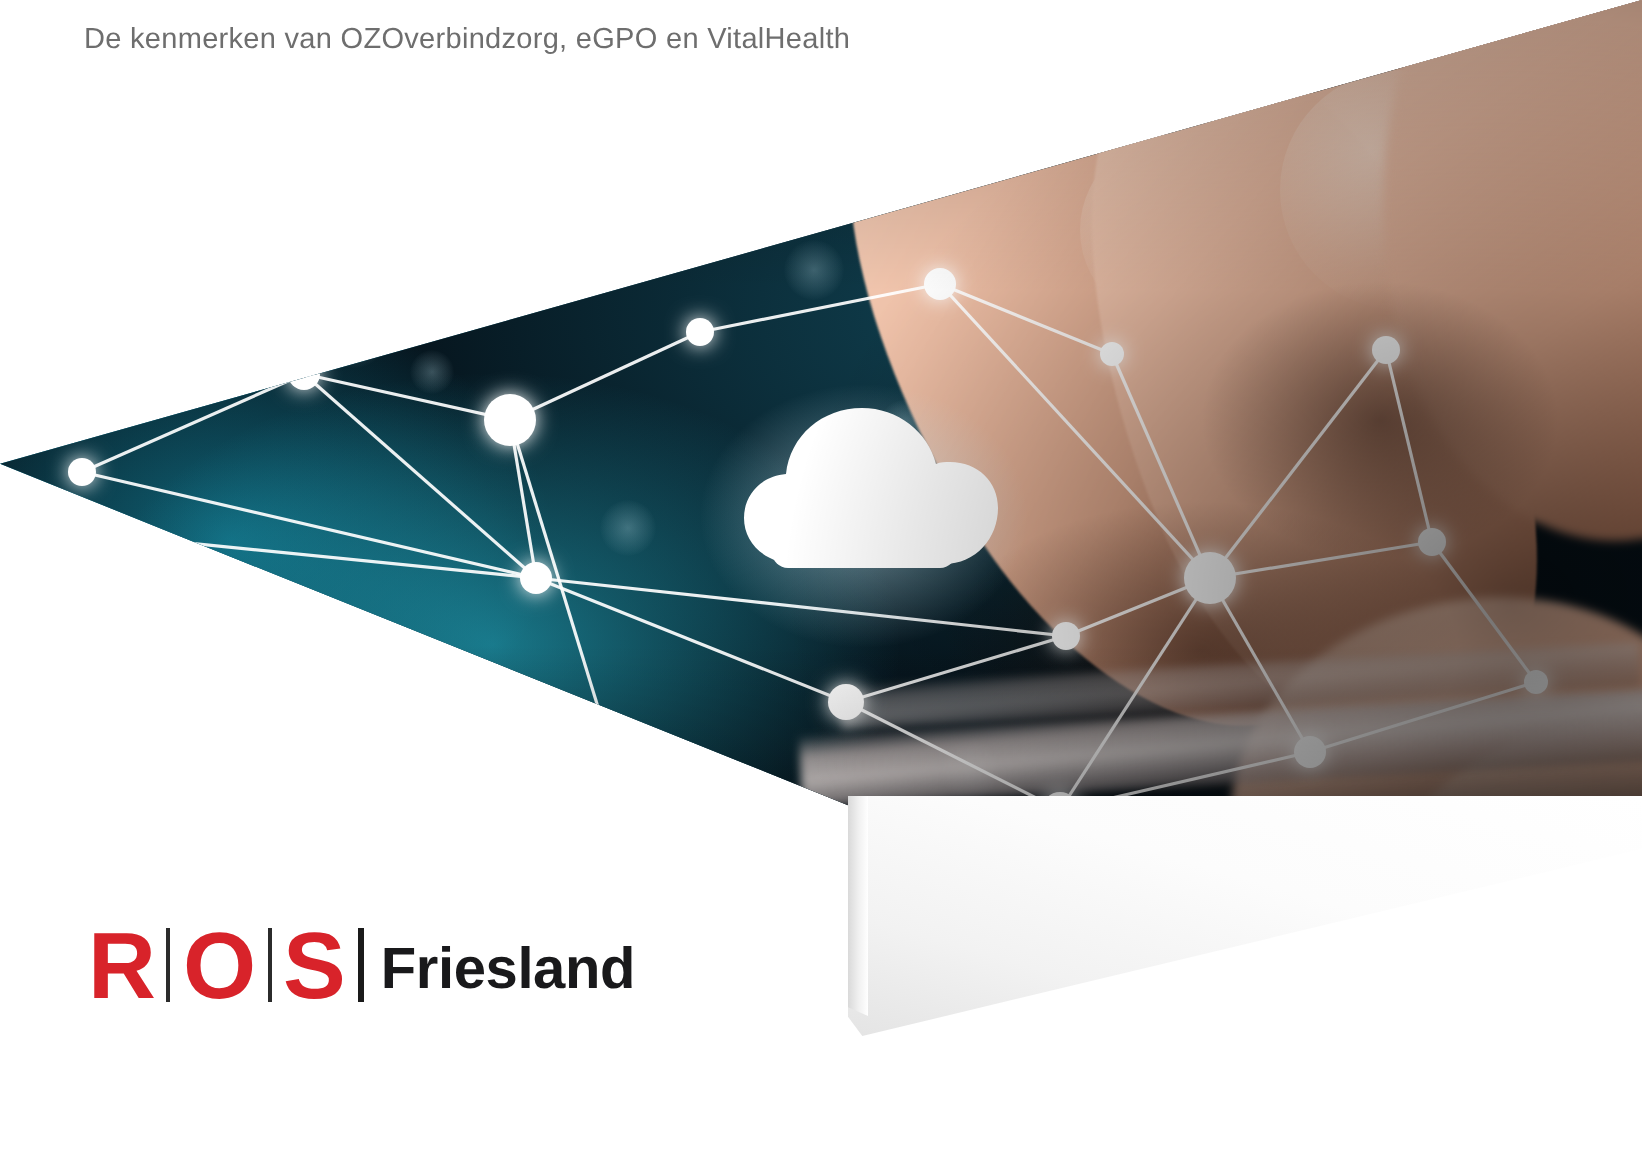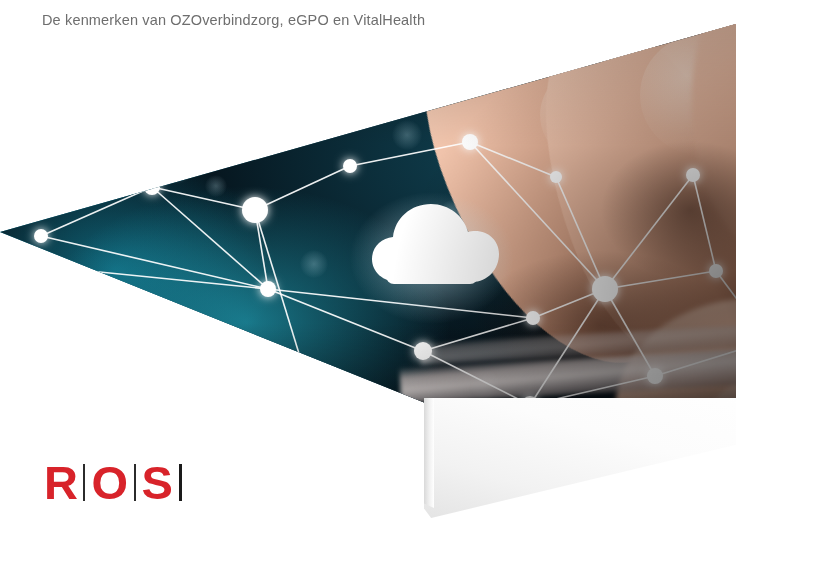--- a/index.html
+++ b/index.html
@@ -7,21 +7,21 @@
     margin: 0;
     padding: 0;
     background: #ffffff;
   }
   body {
     font-family: "Liberation Sans", sans-serif;
   }
 
   #page {
     position: relative;
-    width: 736px;
+    width: 821px;
     height: 578px;
     background: #ffffff;
     overflow: hidden;
   }
 
   
   #doc-title {
     position: absolute;
     left: 42px;
     top: 12px;
@@ -332,15 +332,16 @@
 
   <div id="logo">
     <div class="logo-ros">
       <span class="logo-letter">R</span>
       <span class="logo-sep"></span>
       <span class="logo-letter">O</span>
       <span class="logo-sep"></span>
       <span class="logo-letter">S</span>
     </div>
     <span class="logo-bar"></span>
+    <span class="logo-friesland">Friesland</span>
   </div>
 
 </div>
 
 </body></html>

